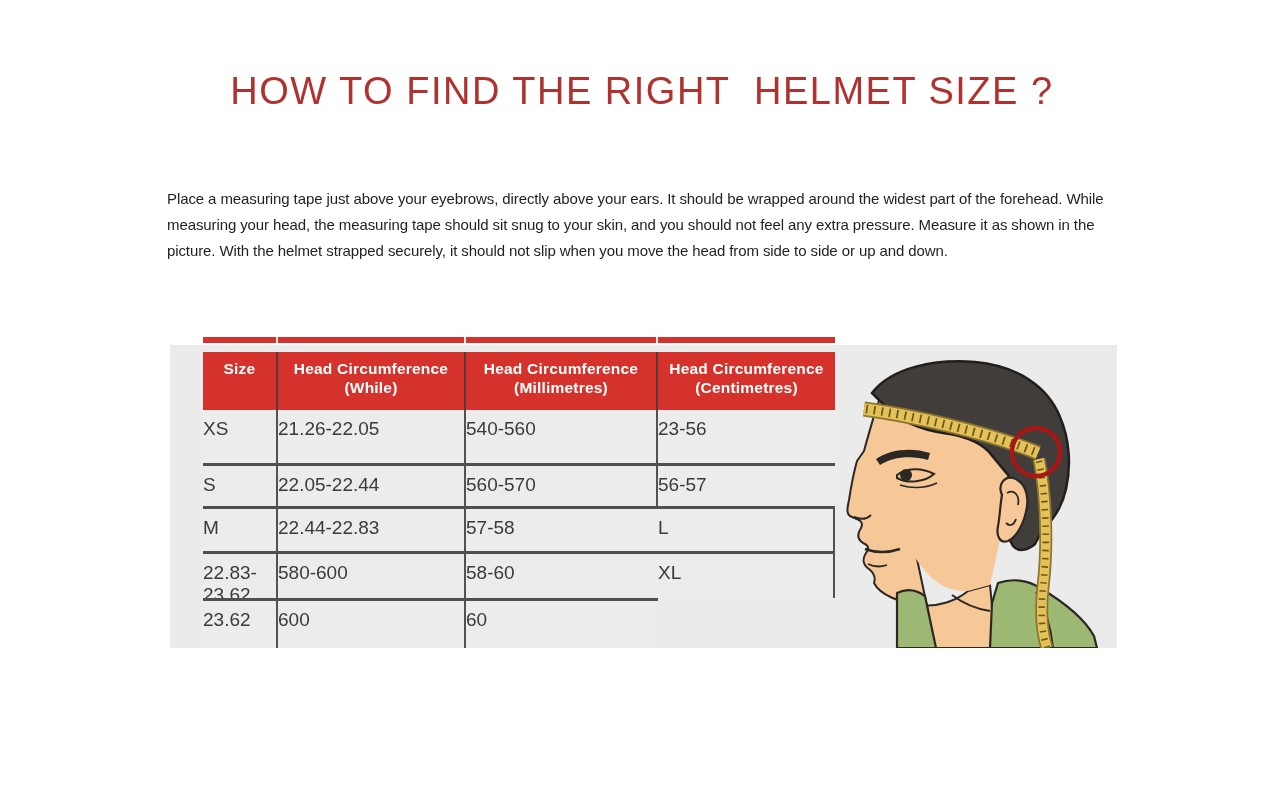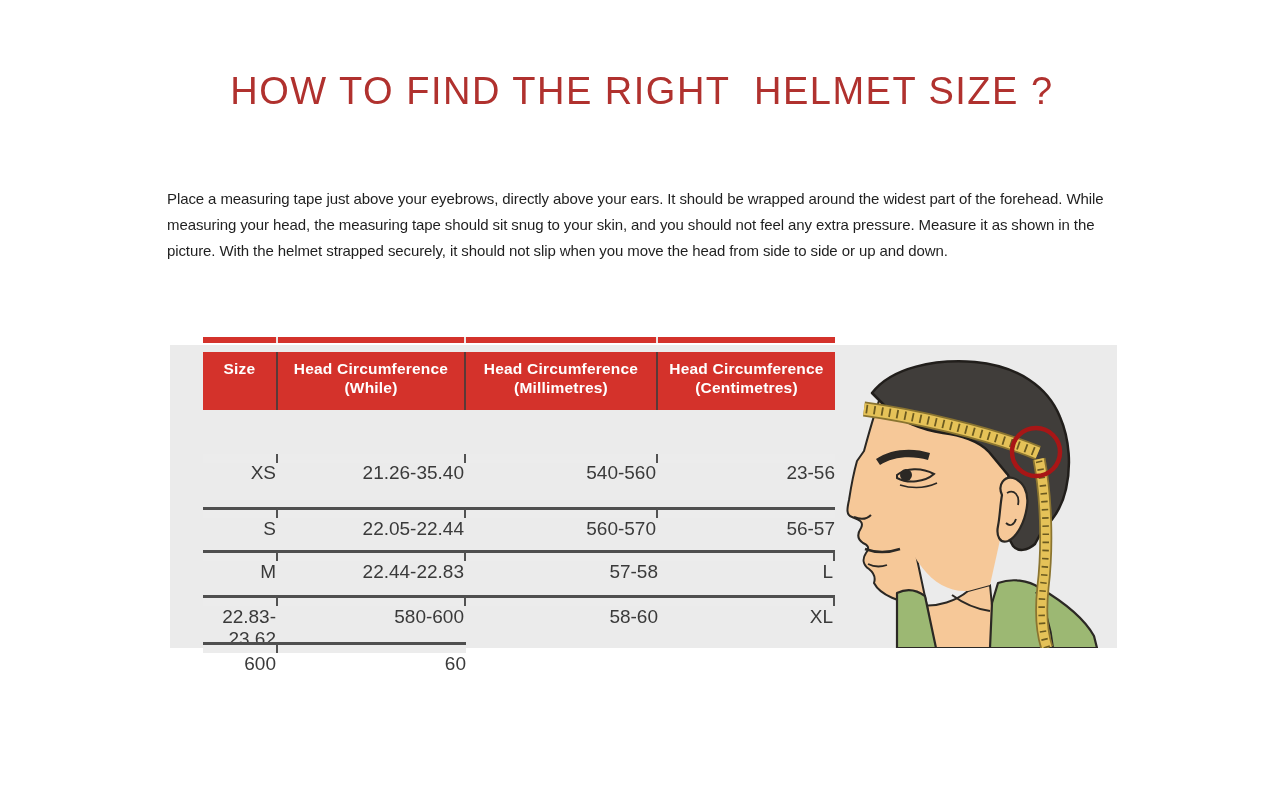--- a/index.html
+++ b/index.html
@@ -30,24 +30,23 @@
   .table-top-bar .seg:not(:last-child){border-right:2px solid #e9e9e9;}
   .seg.c1{width:75px}.seg.c2{width:188px}.seg.c3{width:192px}.seg.c4{width:177px}
 
   .size-chart{
     position:absolute;left:203px;top:352px;width:632px;height:296px;
     display:grid;
     grid-template-columns:75px 188px 192px 177px;
     grid-template-rows:58px 53px 43px 45px 47px 50px;
   }
   .cell{
-    box-sizing:border-box;text-align:right;
+    box-sizing:border-box;text-align:left;
     font-size:19px;color:#3a3a3a;padding-top:8px;
     background:#ececec;
-    margin-top:44px;
   }
   .cell.colsep{border-right:2px solid #525252;}
   .cell.rowsep{border-top:3px solid #4f4f4f;}
   .hcell{
     box-sizing:border-box;background:#d4322b;color:#ffffff;
     text-align:center;padding-top:7px;
   }
   .hcell.colsep{border-right:2px solid #5a3a38;}
   .hcell .h-line{font-size:15.5px;font-weight:700;line-height:19px;letter-spacing:0.2px;}
   .illustration{
@@ -85,39 +84,40 @@
     <div class="hcell colsep">
       <div class="h-line">Head Circumference</div>
       <div class="h-line">(Millimetres)</div>
     </div>
     <div class="hcell">
       <div class="h-line">Head Circumference</div>
       <div class="h-line">(Centimetres)</div>
     </div>
 
     <div class="cell colsep">XS</div>
-    <div class="cell colsep">21.26-35.40</div>
+    <div class="cell colsep">21.26-22.05</div>
     <div class="cell colsep">540-560</div>
     <div class="cell">23-56</div>
 
     <div class="cell colsep rowsep">S</div>
     <div class="cell colsep rowsep">22.05-22.44</div>
     <div class="cell colsep rowsep">560-570</div>
     <div class="cell rowsep">56-57</div>
 
     <div class="cell colsep rowsep">M</div>
     <div class="cell colsep rowsep">22.44-22.83</div>
     <div class="cell rowsep">57-58</div>
 
     <div class="cell colsep rowsep">L</div>
     <div class="cell colsep rowsep">22.83-23.62</div>
     <div class="cell colsep rowsep">580-600</div>
     <div class="cell rowsep">58-60</div>
 
     <div class="cell colsep rowsep">XL</div>
+    <div class="cell colsep rowsep">23.62</div>
     <div class="cell colsep rowsep">600</div>
     <div class="cell rowsep">60</div>
   </div>
 
   <svg class="illustration" viewBox="0 0 277 303" xmlns="http://www.w3.org/2000/svg">
 
     <path stroke="#2b2824" stroke-width="2" stroke-linejoin="round" d="M 42,48
              C 36,62 30,84 24,106
              L 17,116
              C 13,130 11,142 9,155

